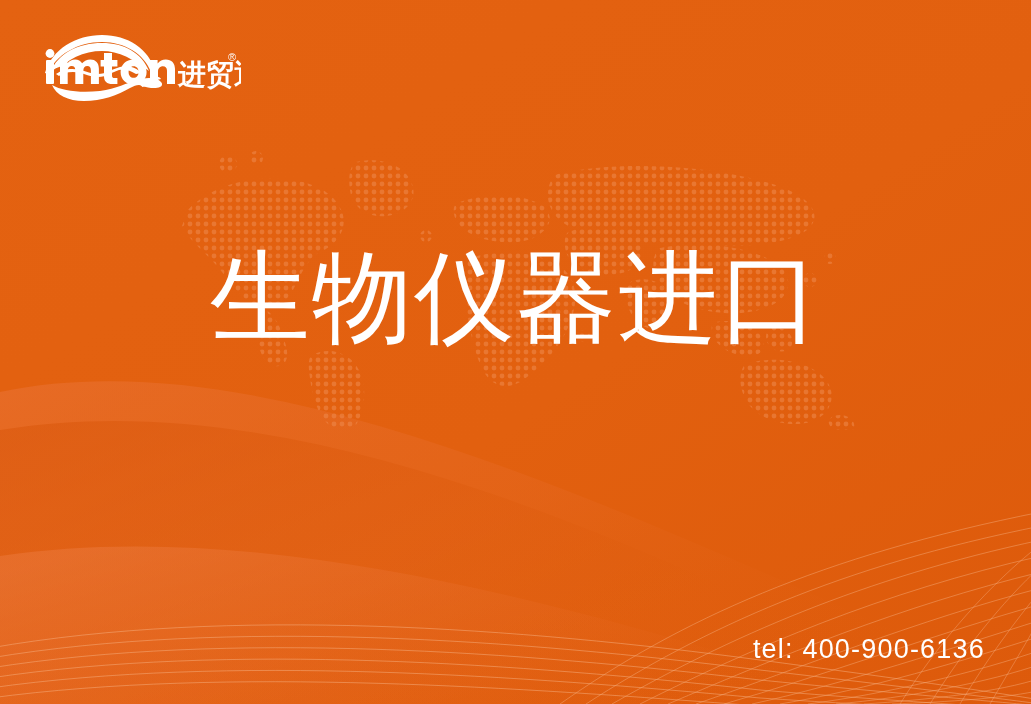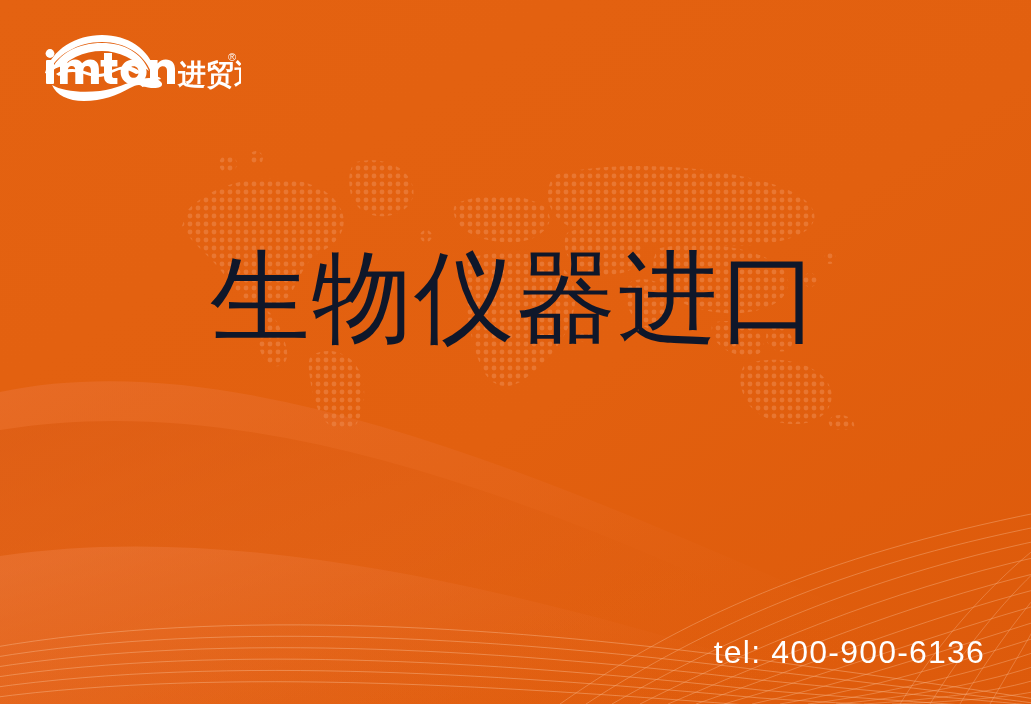--- a/index.html
+++ b/index.html
@@ -37,37 +37,37 @@
     left:36px; top:33px;
     width:205px; height:68px;
   }
   #logo svg{ width:100%; height:100%; display:block; }
 
   
   #headline{
     position:absolute;
     left:210px; top:234px;
     width:640px;
-    color:#0f172a;
+    color:#ffffff;
     font-family:"DejaVu Sans","Liberation Sans",sans-serif;
     font-size:100px;
     line-height:128px;
     font-weight:400;
     letter-spacing:2px;
     white-space:nowrap;
   }
   #headline .hl-line{ display:block; }
 
   
   #tel{
     position:absolute;
     right:46px;
     top:634px;
     color:#ffffff;
-    font-size:32px;
+    font-size:27px;
     letter-spacing:1.2px;
     font-family:"Liberation Sans","DejaVu Sans",sans-serif;
     white-space:nowrap;
   }
 </style>
 </head>
 <body>
 
 <div id="banner">
 

